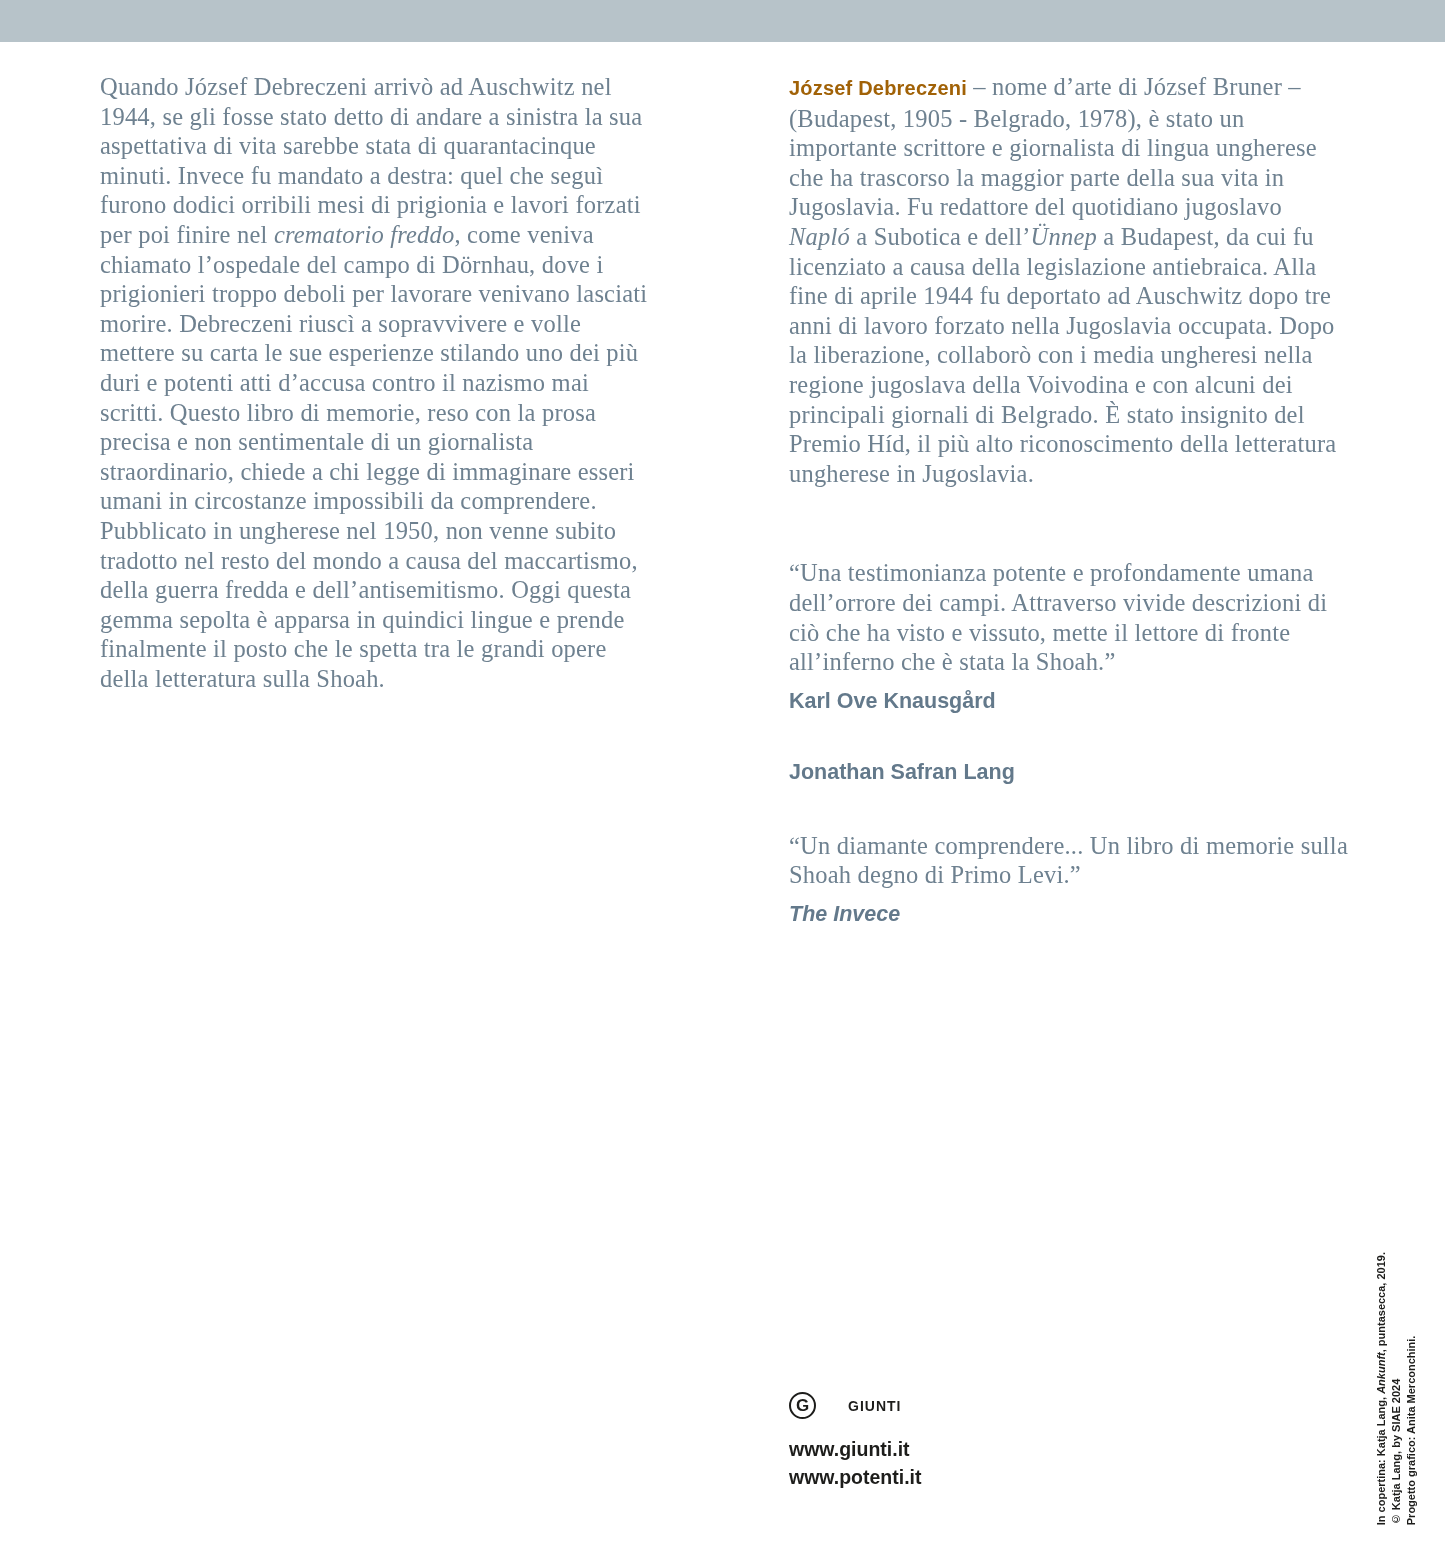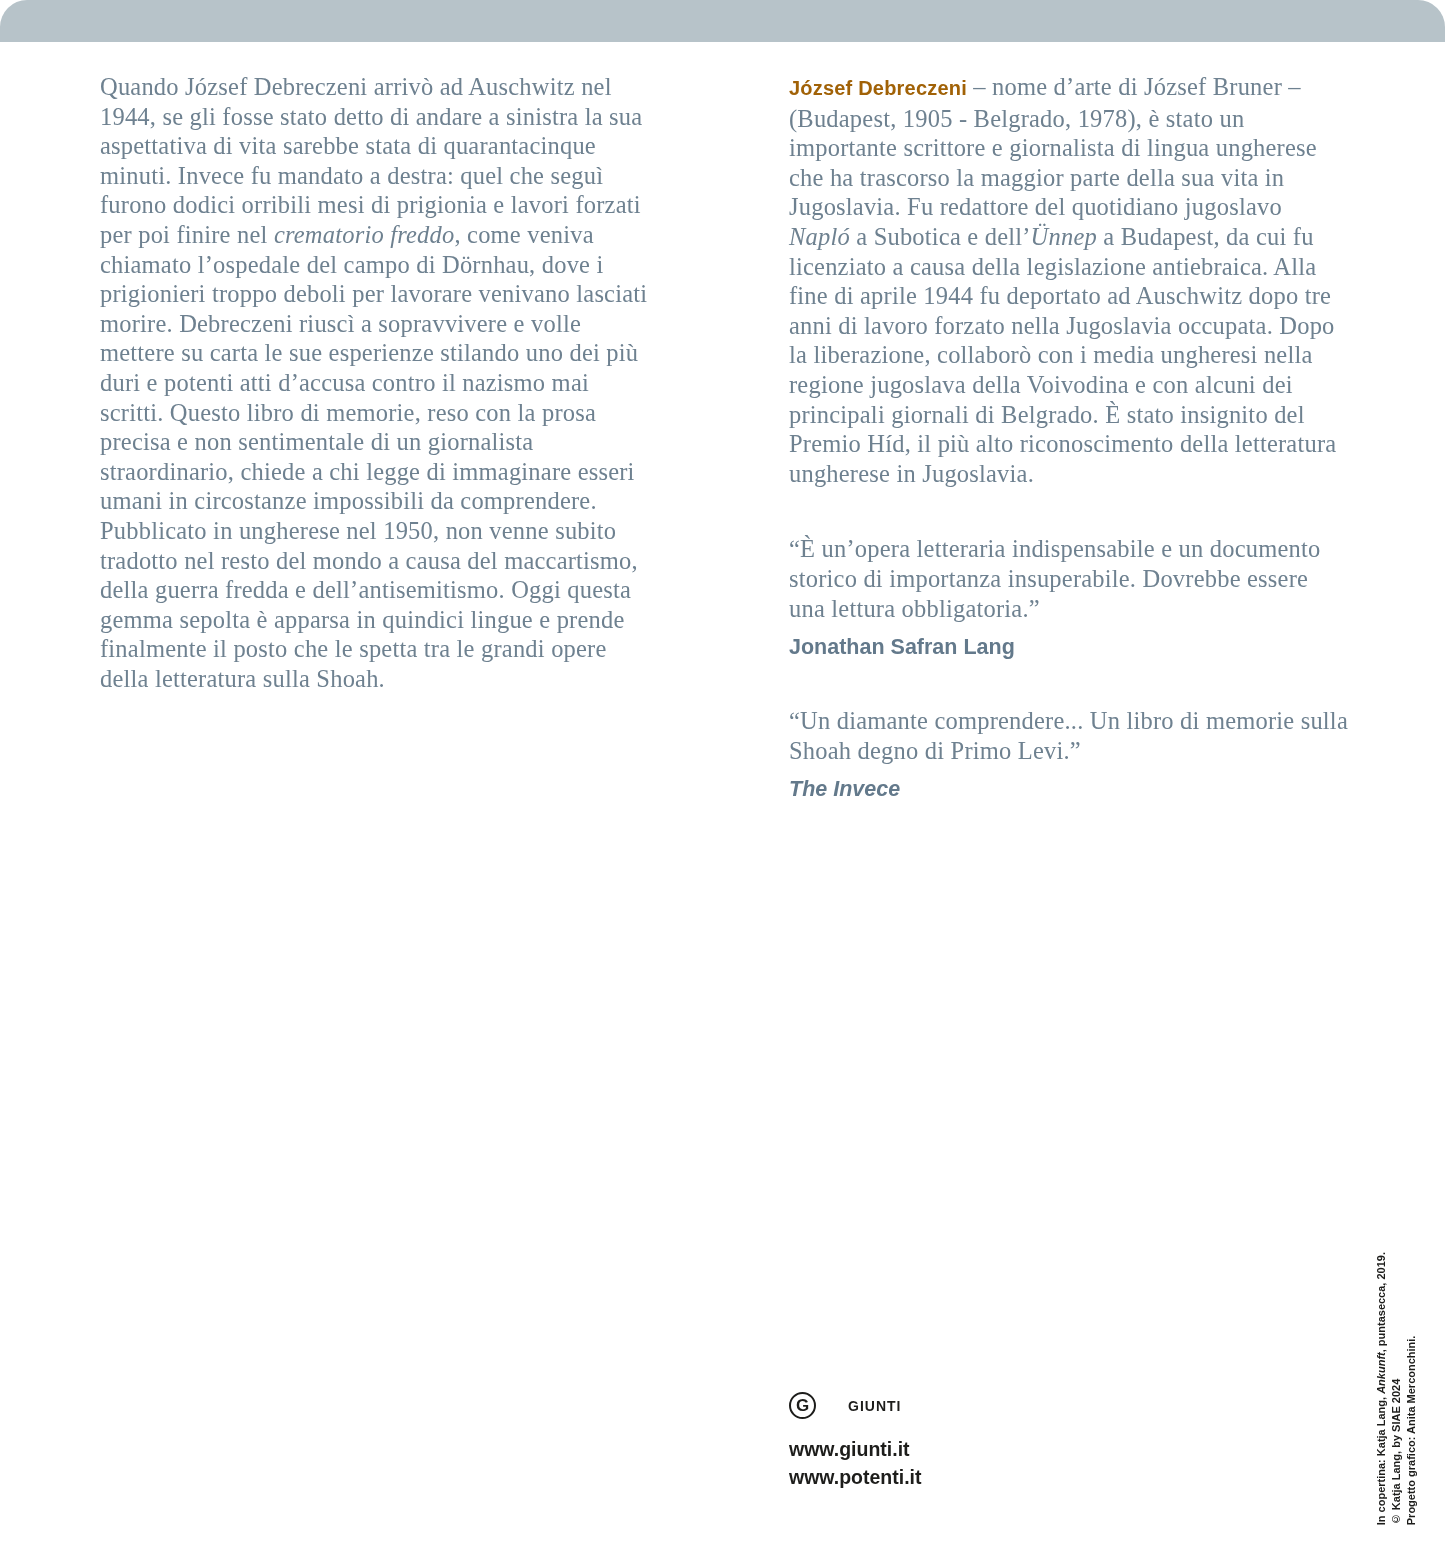--- a/index.html
+++ b/index.html
@@ -7,21 +7,20 @@
     padding: 0;
     background: #ffffff;
   }
   .page {
     position: relative;
     width: 1445px;
     height: 1553px;
     background: #ffffff;
     overflow: hidden;
     font-family: "Liberation Serif", serif;
-    border-radius: 27px;
   }
   .top-strip {
     position: absolute;
     top: 0;
     left: 0;
     width: 100%;
     height: 42px;
     background: #b7c3c9;
   }
   .col {
@@ -132,23 +131,26 @@
 
   <div class="top-strip"></div>
 
   <div class="col col-left">
     <p class="body-text"><span>Quando József Debreczeni arrivò ad Auschwitz nel 1944, se gli fosse stato detto di andare a sinistra la sua aspettativa di vita sarebbe stata di quarantacinque minuti. Invece fu mandato a destra: quel che seguì furono dodici orribili mesi di prigionia e lavori forzati per poi finire nel </span><span class="it">crematorio freddo</span><span>, come veniva chiamato l’ospedale del campo di Dörnhau, dove i prigionieri troppo deboli per lavorare venivano lasciati morire. Debreczeni riuscì a sopravvivere e volle mettere su carta le sue esperienze stilando uno dei più duri e potenti atti d’accusa contro il nazismo mai scritti. Questo libro di memorie, reso con la prosa precisa e non sentimentale di un giornalista straordinario, chiede a chi legge di immaginare esseri umani in circostanze impossibili da comprendere. Pubblicato in ungherese nel 1950, non venne subito tradotto nel resto del mondo a causa del maccartismo, della guerra fredda e dell’antisemitismo. Oggi questa gemma sepolta è apparsa in quindici lingue e prende finalmente il posto che le spetta tra le grandi opere della letteratura sulla Shoah.</span></p>
   </div>
 
   <div class="col col-right">
     <p class="body-text"><span class="bio-name">József Debreczeni</span><span> – nome d’arte di József Bruner – (Budapest, 1905 - Belgrado, 1978), è stato un importante scrittore e giornalista di lingua ungherese che ha trascorso la maggior parte della sua vita in Jugoslavia. Fu redattore del quotidiano jugoslavo </span><span class="it">Napló</span><span> a Subotica e dell’</span><span class="it">Ünnep</span><span> a Budapest, da cui fu licenziato a causa della legislazione antiebraica. Alla fine di aprile 1944 fu deportato ad Auschwitz dopo tre anni di lavoro forzato nella Jugoslavia occupata. Dopo la liberazione, collaborò con i media ungheresi nella regione jugoslava della Voivodina e con alcuni dei principali giornali di Belgrado. È stato insignito del Premio Híd, il più alto riconoscimento della letteratura ungherese in Jugoslavia.</span></p>
 
+    <div class="quote-block first">
+      <p class="body-text">“Una testimonianza potente e profondamente umana dell’orrore dei campi. Attraverso vivide descrizioni di ciò che ha visto e vissuto, mette il lettore di fronte all’inferno che è stata la Shoah.”</p>
+      <p class="attribution">Karl Ove Knausgård</p>
+    </div>
 
     <div class="quote-block">
-      <p class="body-text">“È un’opera letteraria indispensabile e un documento storico di importanza insuperabile. Dovrebbe essere una lettura obbligatoria.”</p>
       <p class="attribution">Jonathan Safran Lang</p>
     </div>
 
     <div class="quote-block">
       <p class="body-text">“Un diamante comprendere... Un libro di memorie sulla Shoah degno di Primo Levi.”</p>
       <p class="attribution italic">The Invece</p>
     </div>
   </div>
 
   <div class="footer">

